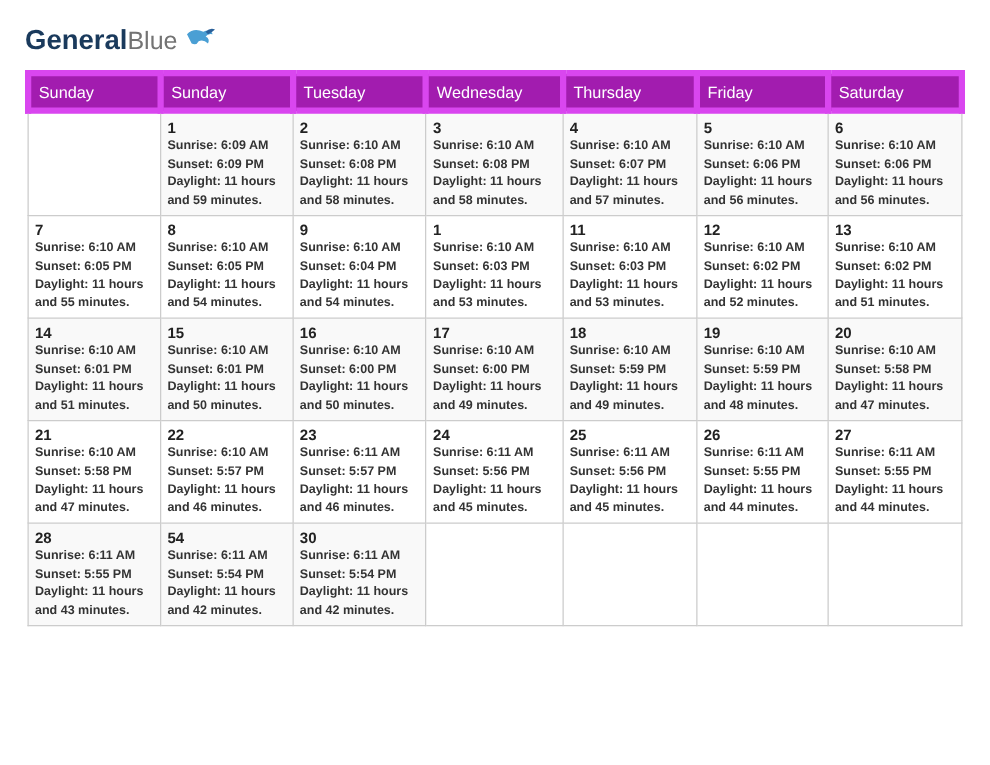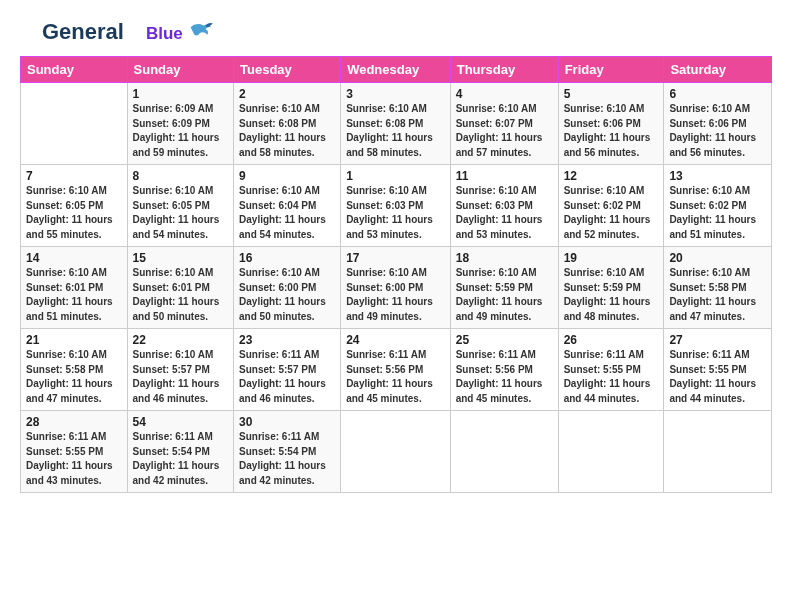--- a/index.html
+++ b/index.html
@@ -26,21 +26,20 @@
       align-items: center;
     }
     .logo-text {
       font-size: 22px;
       font-weight: bold;
       color: #1a3a5c;
       line-height: 1.1;
     }
     .logo-text span {
       color: #4a9fd4;
-      margin-left: 22px;
     }
     .logo-bird {
       width: 28px;
       height: 28px;
       margin-left: 2px;
     }
     .title-block {
       text-align: right;
     }
     .month-title {
@@ -53,27 +52,27 @@
       font-size: 16px;
       color: #555;
       margin-top: 2px;
     }
     .calendar {
       width: 100%;
       border-collapse: collapse;
       font-size: 10.5px;
     }
     .calendar thead tr th {
-      background-color: #ec4899;
+      background-color: #a21caf;
       color: #fff;
       text-align: left;
       padding: 5px 6px;
       font-size: 13px;
-      font-weight: bold;
-      border: 1px solid #d946ef;
+      font-weight: normal;
+      border: 5px solid #d946ef;
     }
     .calendar tbody tr td {
       vertical-align: top;
       border: 1px solid #ccc;
       padding: 4px 5px;
       width: 113px;
       min-height: 70px;
     }
     .calendar tbody tr {
       background: #fff;
@@ -100,21 +99,21 @@
   </style>
 </head>
 <body>
 
 <div class="container">
   <div class="header">
     <div class="logo">
       <div>
         <div style="display:flex;align-items:center;">
           <div class="logo-text">
-            <span style="color:#1a3a5c;font-weight:bold;font-size:22px;">General</span><span style="color:#6d28d9;font-weight:bold;font-size:17px;">Blue</span>
+            <span style="color:#1a3a5c;font-weight:bold;font-size:22px;">General</span><span style="color:#737373;font-weight:normal;font-size:20px;">Blue</span>
           </div>
           <svg class="logo-bird" viewBox="0 0 30 30" xmlns="http://www.w3.org/2000/svg">
             <path d="M6,10 Q12,4 20,8 Q26,5 28,10 Q24,9 22,12 Q26,14 24,18 Q20,14 16,16 Q14,20 10,18 Q8,14 6,10Z" fill="#4a9fd4"></path>
             <path d="M22,8 Q26,4 30,6 Q28,8 24,10Z" fill="#2a6099"></path>
           </svg>
         </div>
       </div>
     </div>
     <div class="title-block">
       <div class="month-title"></div>

